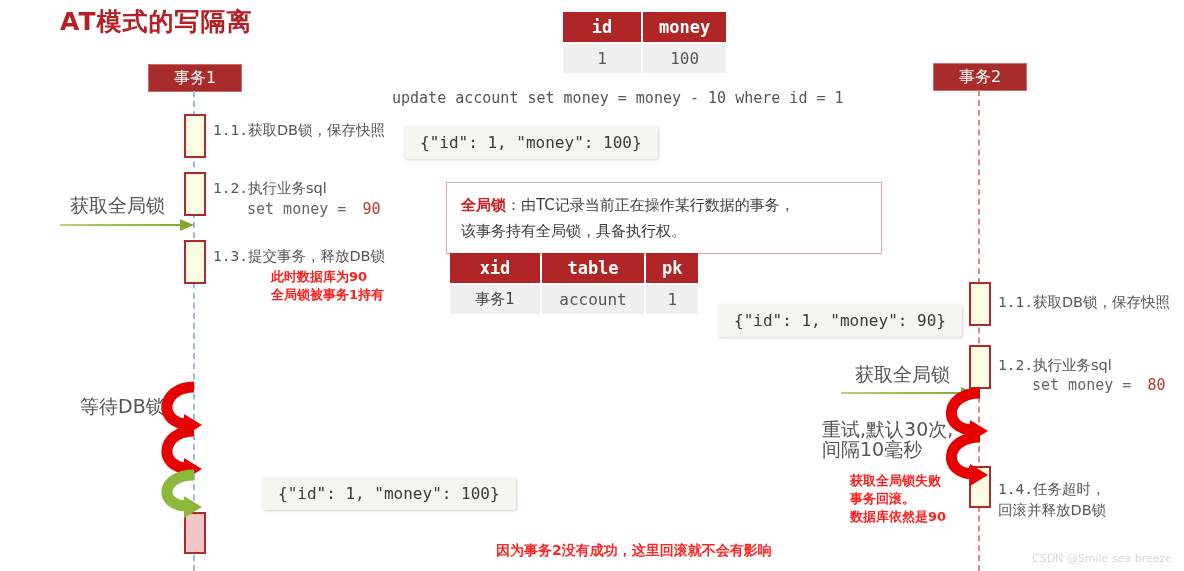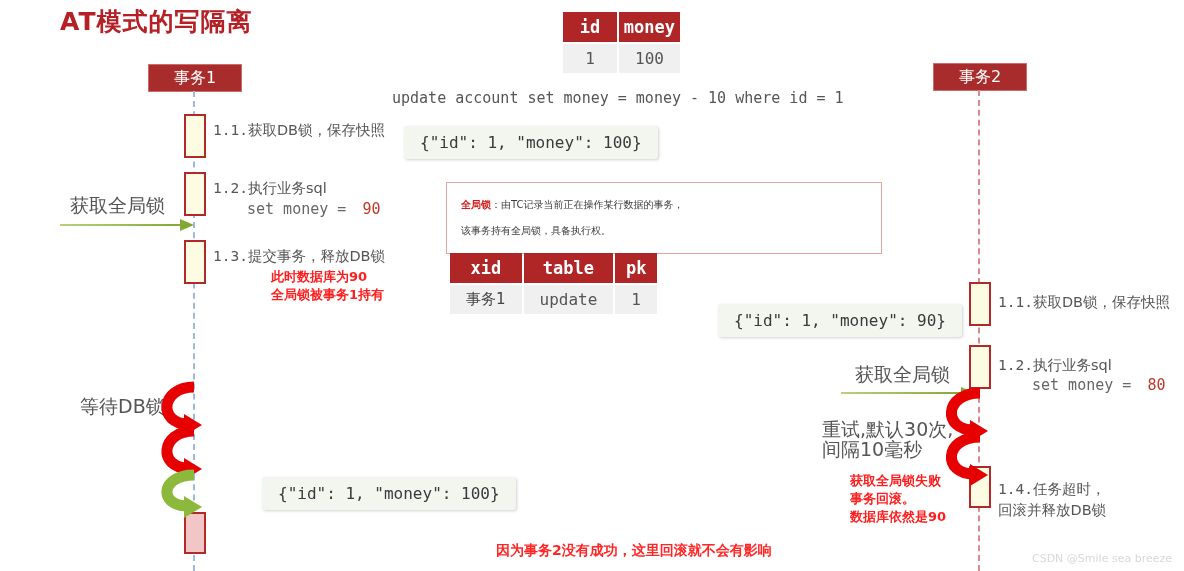--- a/index.html
+++ b/index.html
@@ -52,21 +52,21 @@
     background:#f2c6c6;
     border:2px solid #b02a2a;
   }
 
   
   .dtable{border-collapse:separate;border-spacing:2px;}
   .dtable th{
     background:#b02626;color:#fff;
     font-family:"DejaVu Sans Mono","Liberation Mono",monospace;
     font-size:17px;font-weight:bold;
-    padding:5px 4px;text-align:center;
+    padding:5px 16px;text-align:center;
     white-space:nowrap;
   }
   .dtable td{
     background:#f0f0f0;color:#555;
     font-family:"DejaVu Sans Mono","Liberation Mono",monospace;
     font-size:16px;
     padding:5px 16px;text-align:center;
     white-space:nowrap;
   }
   .dtable td.cjk{
@@ -112,21 +112,21 @@
   }
   .gray-label{
     font-size:19px;color:#555;white-space:nowrap;line-height:20px;
   }
 
   
   #global-lock-note{
     border:1px solid #e6a6a6;
     background:#ffffff;
     padding:9px 14px;
-    font-size:10px;color:#3d3d3d;
+    font-size:15px;color:#3d3d3d;
     line-height:26px;
     white-space:nowrap;
   }
   #global-lock-note b{color:#cf1b1b;}
 
   
   #rollback-note{
     font-size:14px;color:#ff2626;font-weight:bold;white-space:nowrap;margin-top:20px;
   }
   #step21-label{
@@ -222,21 +222,21 @@
       <thead>
         <tr>
           <th style="width:58px;">xid</th>
           <th style="width:70px;">table</th>
           <th style="width:18px;">pk</th>
         </tr>
       </thead>
       <tbody>
         <tr>
           <td class="cjk">事务1</td>
-          <td>update</td>
+          <td>account</td>
           <td>1</td>
         </tr>
       </tbody>
     </table>
   </div>
 
   <div class="abs json-chip" style="left:718px;top:304px;">{"id": 1, "money": 90}</div>
 
   <div class="abs step" style="left:998px;top:292px;">
     <span class="num">1.1.</span><span>获取DB锁，保存快照</span>

